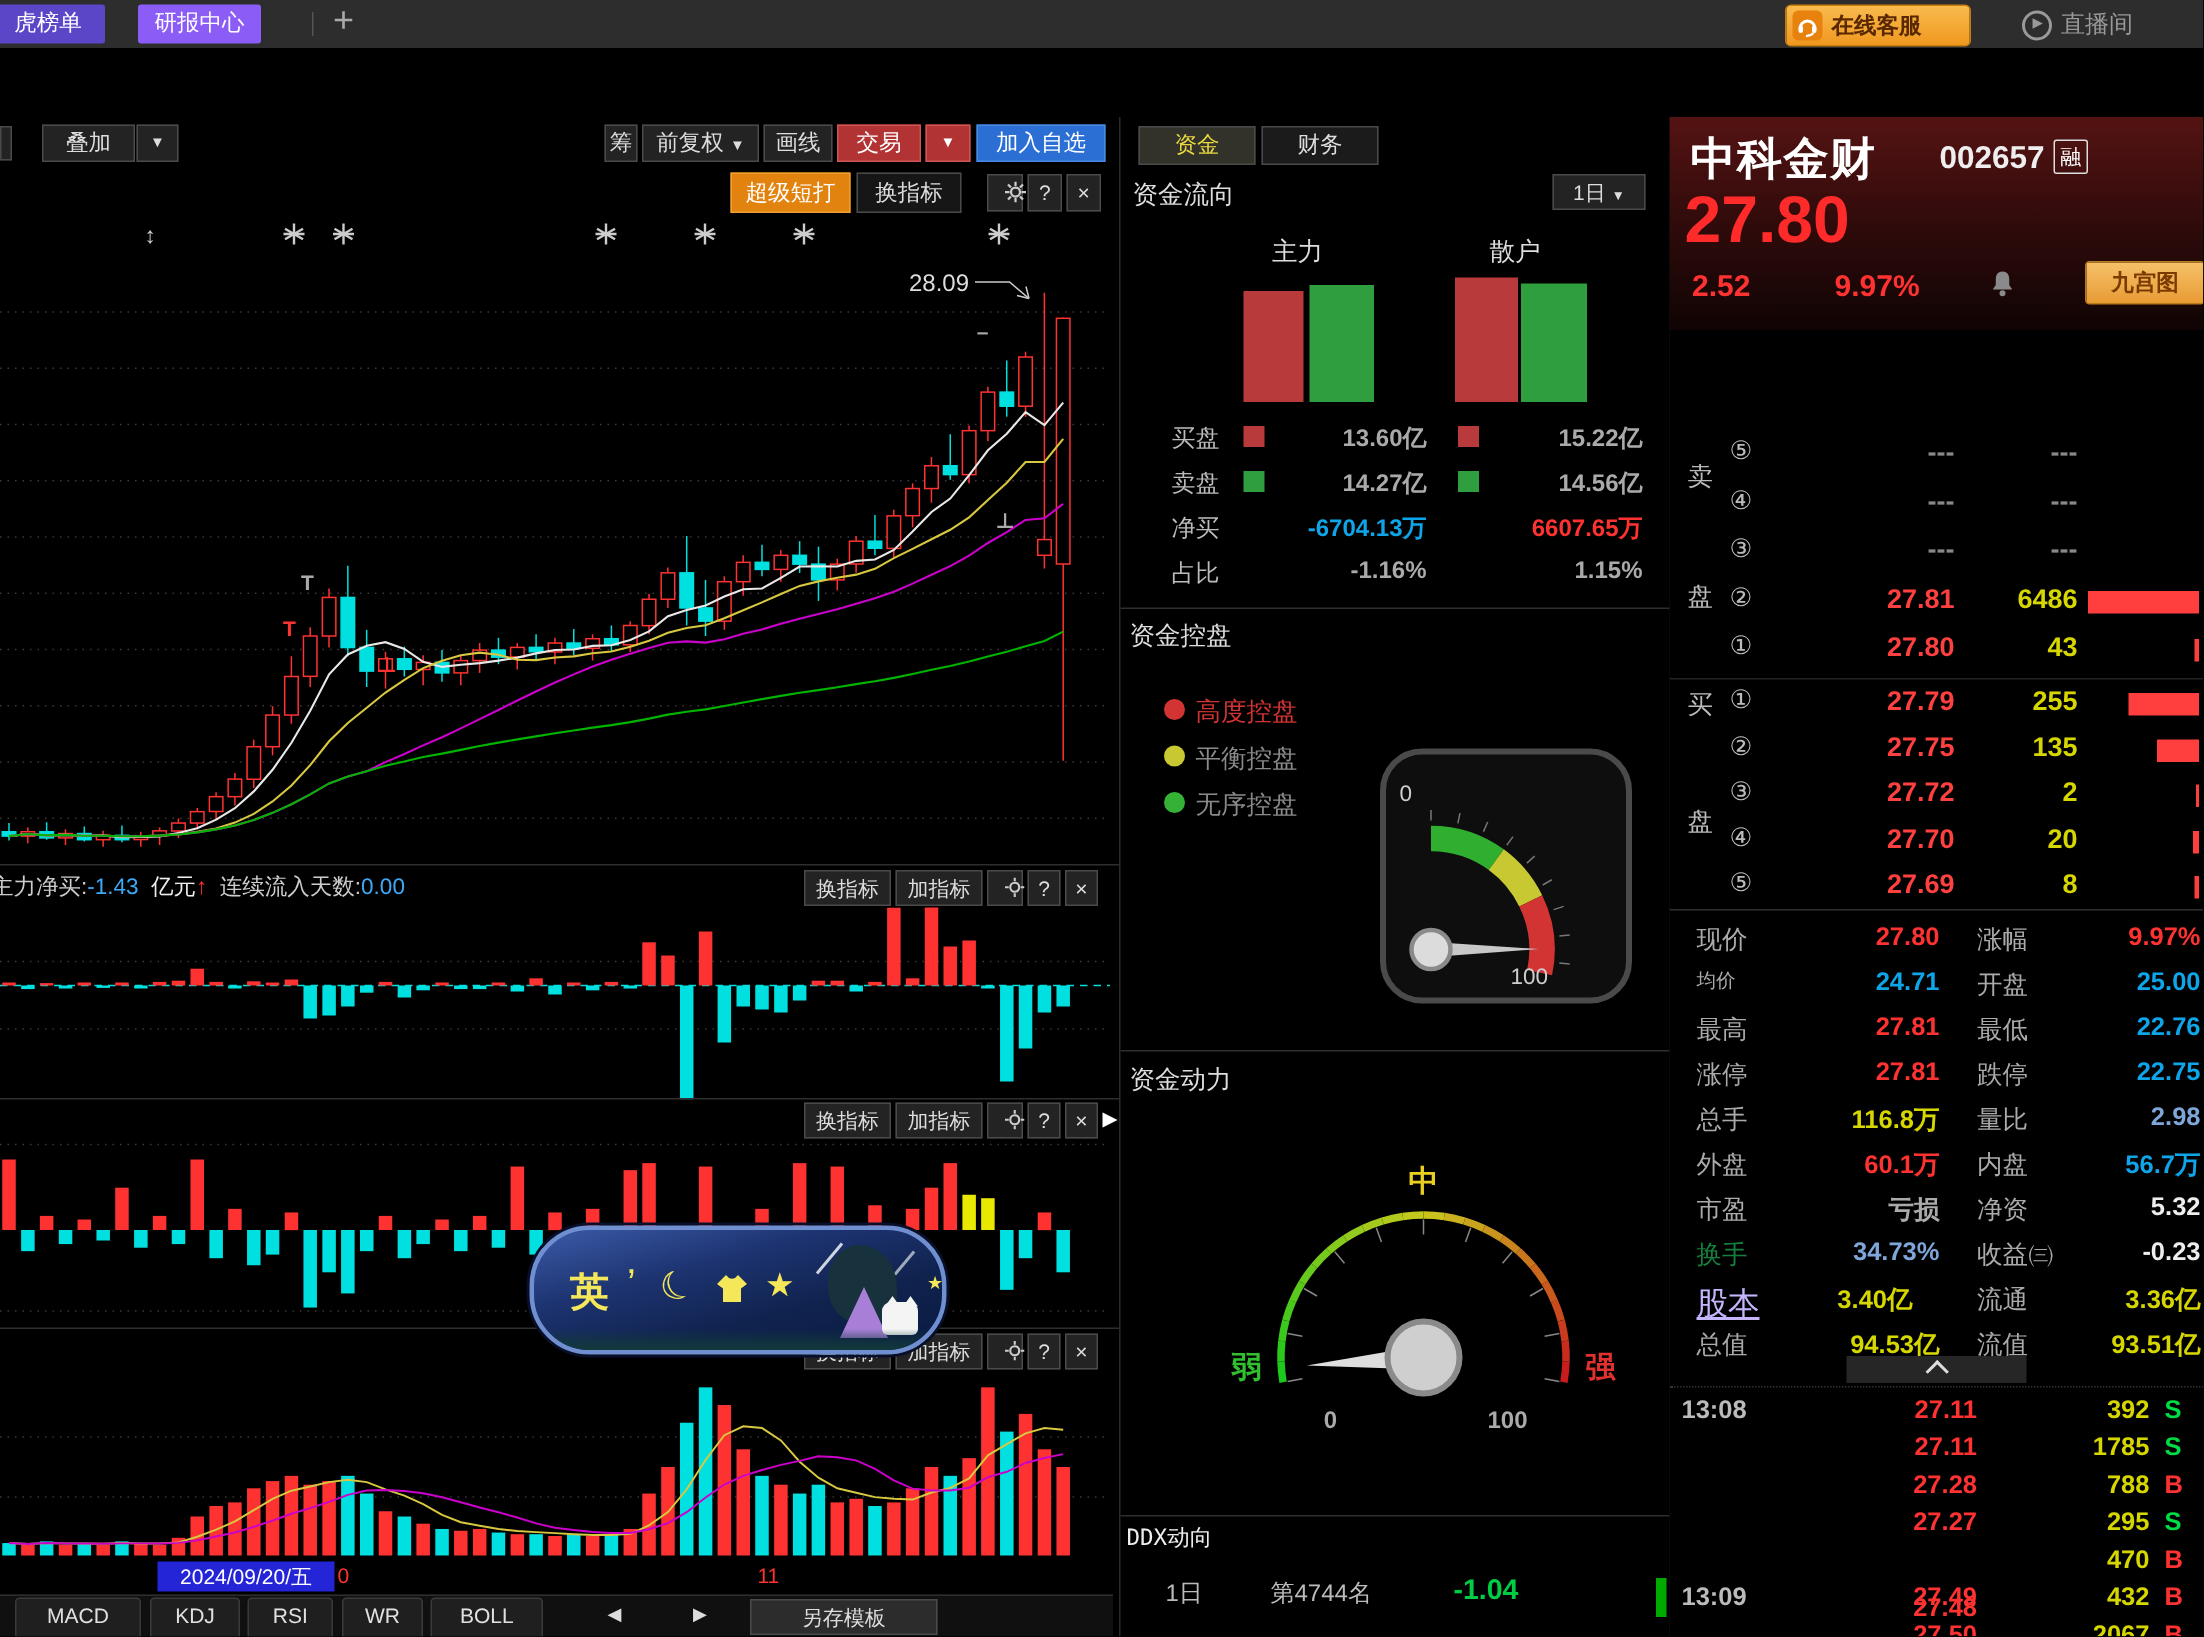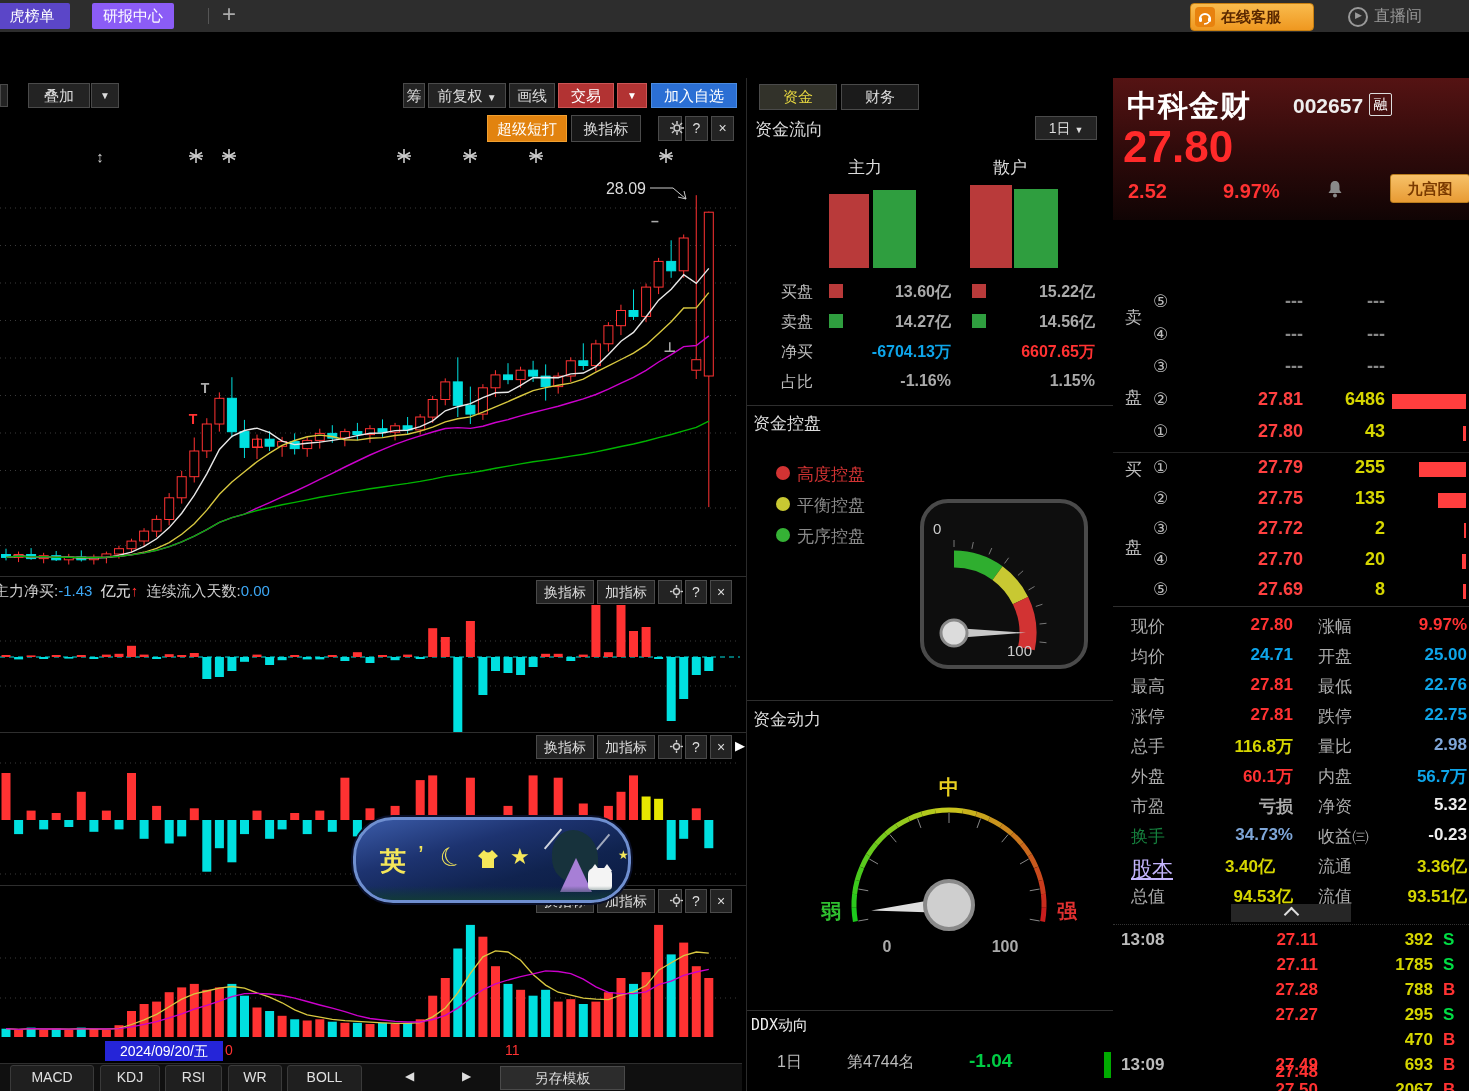--- a/index.html
+++ b/index.html
@@ -739,21 +739,21 @@
     <div id="stats">
         <div class="abs" style="left: 0px; top: 534px; width: 195px; height: 28px;">
           <div class="abs" style="left: 18px; top: 3px; font-size: 17px; color: rgb(170, 170, 170);">现价</div>
           <div class="abs c-r" style="right: 15px; top: 3px; font-size: 17px; font-weight: bold; text-align: right;">27.80</div>
         </div>
         <div class="abs" style="left: 200px; top: 534px; width: 156px; height: 28px;">
           <div class="abs" style="left: 5px; top: 3px; font-size: 17px; color: rgb(170, 170, 170);">涨幅</div>
           <div class="abs c-r" style="right: 2px; top: 3px; font-size: 17px; font-weight: bold; text-align: right;">9.97%</div>
         </div>
         <div class="abs" style="left: 0px; top: 564px; width: 195px; height: 28px;">
-          <div class="abs" style="left: 18px; top: 3px; font-size: 17px; color: rgb(170, 170, 170); font-family: Liberation Serif, serif;">均价</div>
+          <div class="abs" style="left: 18px; top: 3px; font-size: 13px; color: rgb(170, 170, 170); font-family: Liberation Serif, serif;">均价</div>
           <div class="abs c-g" style="right: 15px; top: 3px; font-size: 17px; font-weight: bold; text-align: right;">24.71</div>
         </div>
         <div class="abs" style="left: 200px; top: 564px; width: 156px; height: 28px;">
           <div class="abs" style="left: 5px; top: 3px; font-size: 17px; color: rgb(170, 170, 170);">开盘</div>
           <div class="abs c-g" style="right: 2px; top: 3px; font-size: 17px; font-weight: bold; text-align: right;">25.00</div>
         </div>
         <div class="abs" style="left: 0px; top: 594px; width: 195px; height: 28px;">
           <div class="abs" style="left: 18px; top: 3px; font-size: 17px; color: rgb(170, 170, 170);">最高</div>
           <div class="abs c-r" style="right: 15px; top: 3px; font-size: 17px; font-weight: bold; text-align: right;">27.81</div>
         </div>
@@ -843,21 +843,21 @@
           <div class="abs" style="left: 330px; top: 2px; font-size: 17px; font-weight: bold; color: rgb(0, 221, 68);">S</div>
         </div>
         <div class="abs" style="left: 0px; top: 950px; width: 356px; height: 24px;">
           <div class="abs" style="left: 100px; top: 2px; width: 105px; text-align: right; font-size: 17px; font-weight: bold; color: rgb(255, 50, 50); margin-top: 32px;">27.48</div>
           <div class="abs" style="left: 215px; top: 2px; width: 105px; text-align: right; font-size: 17px; font-weight: bold; color: rgb(214, 214, 0);">470</div>
           <div class="abs" style="left: 330px; top: 2px; font-size: 17px; font-weight: bold; color: rgb(255, 50, 50);">B</div>
         </div>
         <div class="abs" style="left: 0px; top: 975px; width: 356px; height: 24px;">
           <div class="abs" style="left: 8px; top: 2px; font-size: 17px; font-weight: bold; color: rgb(187, 187, 187);">13:09</div>
           <div class="abs" style="left: 100px; top: 2px; width: 105px; text-align: right; font-size: 17px; font-weight: bold; color: rgb(255, 50, 50);">27.49</div>
-          <div class="abs" style="left: 215px; top: 2px; width: 105px; text-align: right; font-size: 17px; font-weight: bold; color: rgb(214, 214, 0);">693</div>
+          <div class="abs" style="left: 215px; top: 2px; width: 105px; text-align: right; font-size: 17px; font-weight: bold; color: rgb(214, 214, 0);">432</div>
           <div class="abs" style="left: 330px; top: 2px; font-size: 17px; font-weight: bold; color: rgb(255, 50, 50);">B</div>
         </div>
         <div class="abs" style="left: 0px; top: 1000px; width: 356px; height: 24px;">
           <div class="abs" style="left: 100px; top: 2px; width: 105px; text-align: right; font-size: 17px; font-weight: bold; color: rgb(255, 50, 50);">27.50</div>
           <div class="abs" style="left: 215px; top: 2px; width: 105px; text-align: right; font-size: 17px; font-weight: bold; color: rgb(214, 214, 0);">2067</div>
           <div class="abs" style="left: 330px; top: 2px; font-size: 17px; font-weight: bold; color: rgb(255, 50, 50);">B</div>
         </div>
       </div>
   </div>
 

